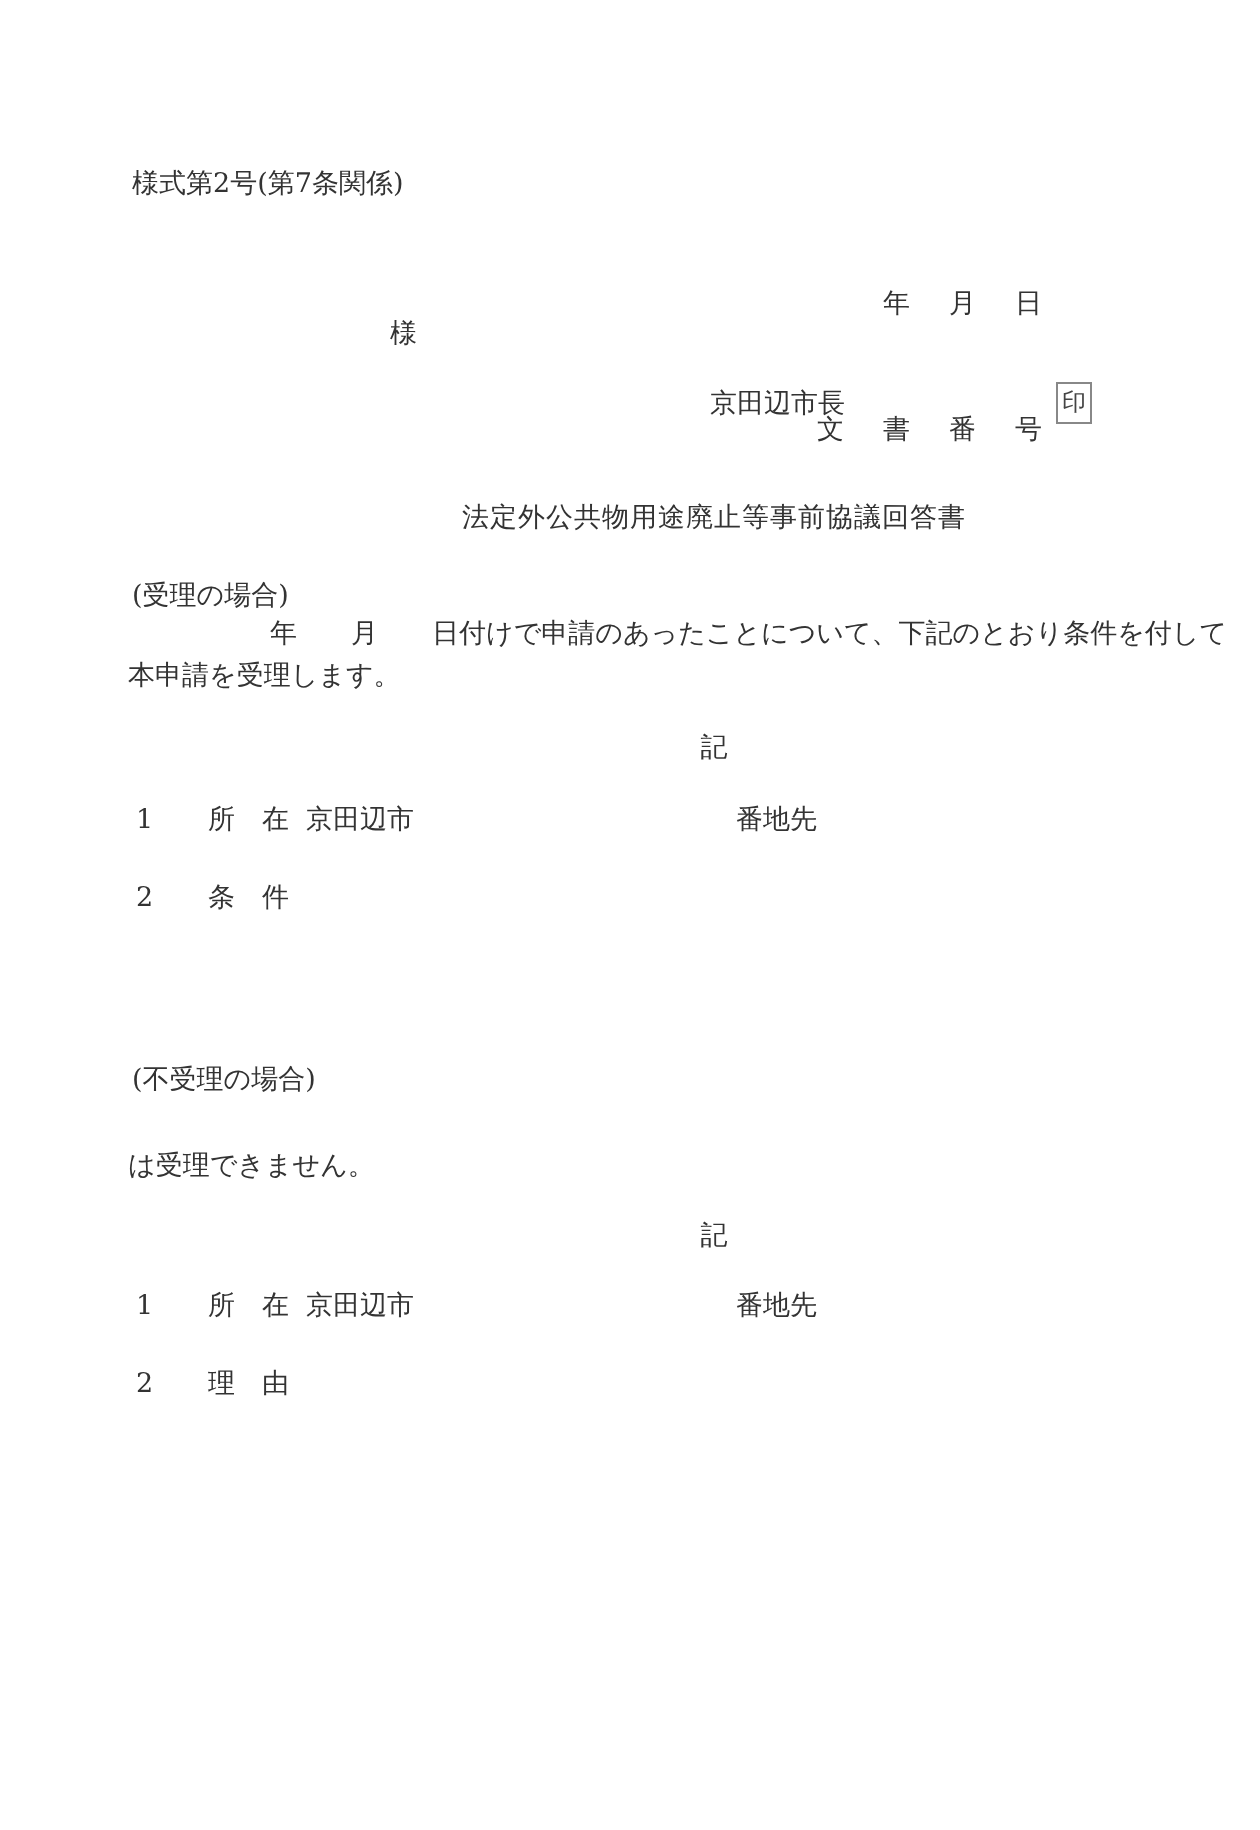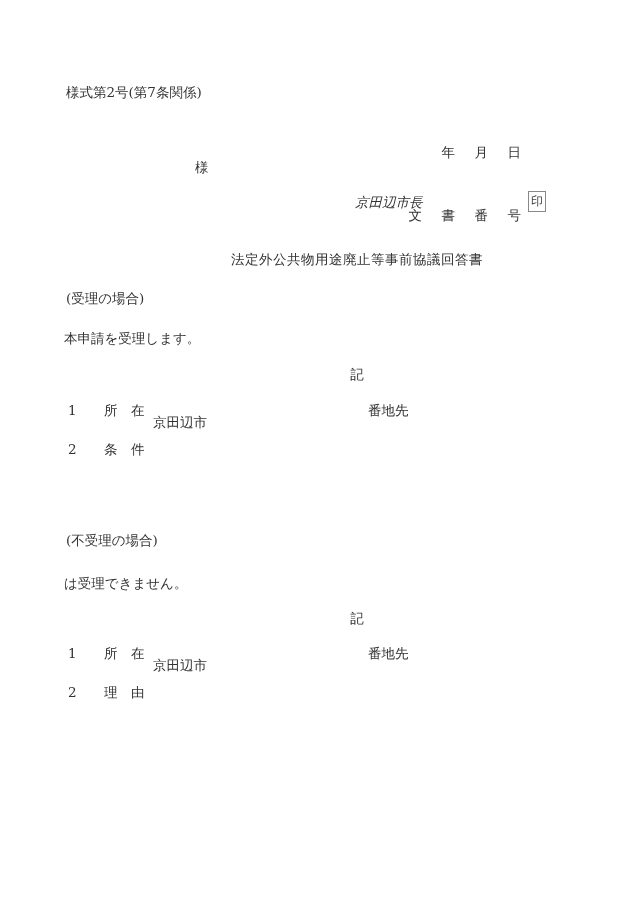--- a/index.html
+++ b/index.html
@@ -58,43 +58,44 @@
     width: 100%;
     height: 16px;
   }
   .row span {
     position: absolute;
     white-space: pre;
     line-height: 16px;
   }
   .c-no     { left: 68px; }
   .c-label  { left: 104px; }
-  .c-value  { left: 153px; margin-top: 12px; }
+  .c-value  { left: 153px; }
   .c-suffix { left: 368px; }
 </style>
 </head>
 <body>
 
 <div class="page">
 
   <div class="line" style="left:66px; top:84px;">様式第2号(第7条関係)</div>
 
   <div class="docnum-block">
     <div>年　月　日</div>
     <div>文　書　番　号</div>
   </div>
 
   <div class="line" style="left:195px; top:159px;">様</div>
 
-  <div class="line" style="left:355px; top:194px;font-style:italic;">京田辺市長</div>
+  <div class="line" style="left:355px; top:194px;">京田辺市長</div>
   <div class="seal-box">印</div>
 
   <div class="line center title" style="top:251px;">法定外公共物用途廃止等事前協議回答書</div>
 
   <div class="line" style="left:66px; top:290px;text-align:center;">(受理の場合)</div>
+  <div class="line" style="left:135px; top:309px;">年　　月　　日付けで申請のあったことについて、下記のとおり条件を付して</div>
   <div class="line" style="left:64px; top:330px;">本申請を受理します。</div>
   <div class="line center" style="top:366px;">記</div>
 
   <div class="row" style="top:402px;">
     <span class="c-no">1</span>
     <span class="c-label">所　在</span>
     <span class="c-value">京田辺市</span>
     <span class="c-suffix">番地先</span>
   </div>
 

